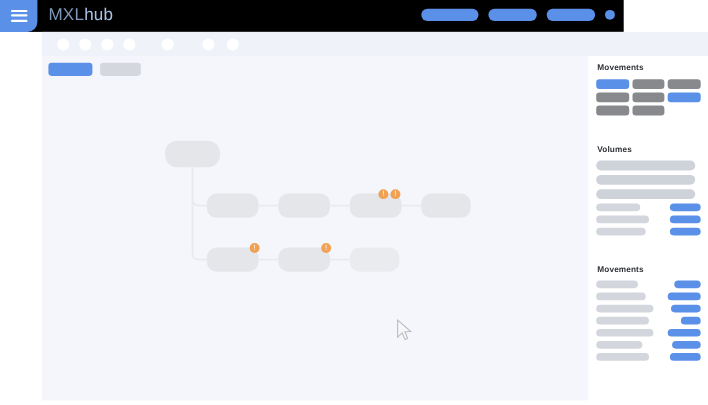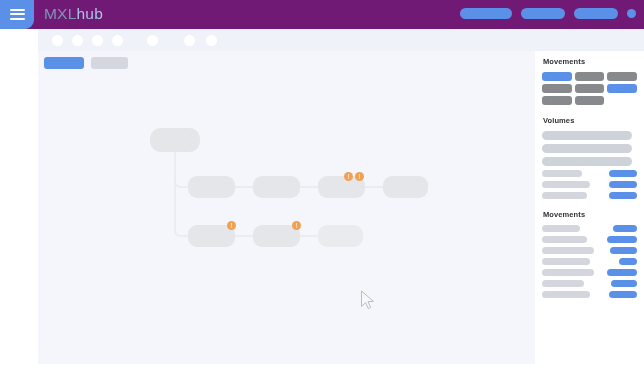--- a/index.html
+++ b/index.html
@@ -13,22 +13,22 @@
   }
   #app {
     position: relative;
     width: 644px; height: 368px;
     background: #ffffff;
   }
 
   
   .topbar {
     position: absolute; left: 0; top: 0;
-    width: 644px; height: 29px;
-    background: #701a75;
+    width: 567px; height: 29px;
+    background: #000000;
   }
   .menu-btn {
     position: absolute; left: 0; top: 0;
     width: 34px; height: 29px;
     background: #5b90e8;
     border-bottom-right-radius: 9px;
     display: flex; align-items: center; justify-content: center;
     cursor: pointer;
   }
   .burger { width: 15px; height: 12px; display: block; }
@@ -126,21 +126,21 @@
   .panel {
     position: absolute; left: 497px; top: 0;
     width: 109px; height: 317px;
     background: #ffffff;
     padding: 6px 7px 0 7px;
   }
   .sec-title {
     font-size: 7.5px; font-weight: bold; color: #2f3236;
     margin: 0 0 6px 1px; letter-spacing: .1px;
   }
-  .sec-title.sp { margin-top: 11px; }
+  .sec-title.sp { margin-top: 26px; }
 
   .chip-grid {
     display: grid;
     grid-template-columns: repeat(3, 1fr);
     gap: 3px;
     margin-bottom: 2px;
   }
   .chip { height: 9px; border-radius: 3px; cursor: pointer; }
   .chip.g { background: #87898d; }
   .chip.b { background: #5b90e8; }

